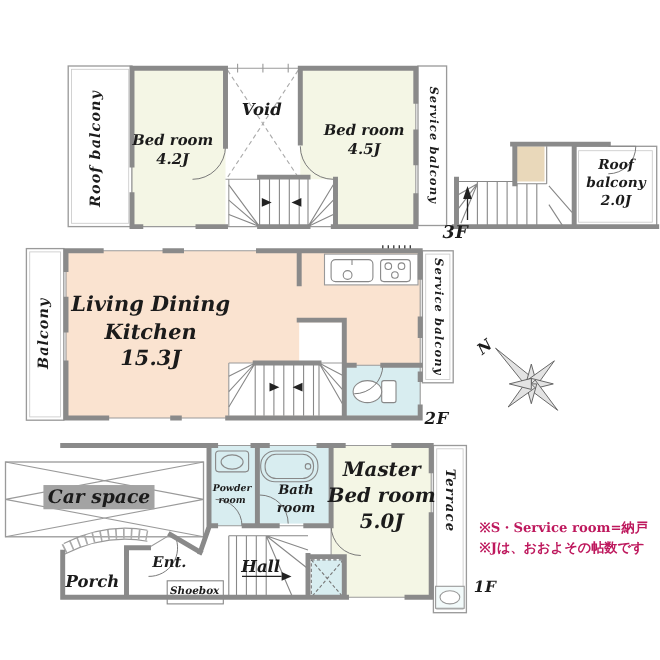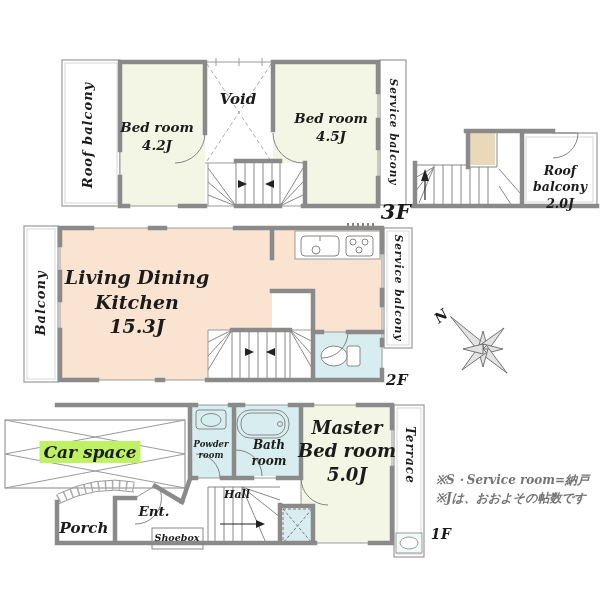--- a/index.html
+++ b/index.html
@@ -5,22 +5,22 @@
   html,body{margin:0;padding:0;background:#fff;}
   .plan{position:relative;width:600px;height:600px;background:#ffffff;overflow:hidden;
         font-family:"DejaVu Serif","Liberation Serif",serif;}
   .plan svg{position:absolute;left:0;top:0;}
   .lbl{position:absolute;transform:translate(-50%,-50%);font-style:italic;font-weight:bold;
        color:#1b1b1b;text-align:center;white-space:pre-line;line-height:1.3;}
   .vup{transform:translate(-50%,-50%) rotate(-90deg);white-space:nowrap;letter-spacing:1px;}
   .vdn{transform:translate(-50%,-50%) rotate(90deg);white-space:nowrap;letter-spacing:1px;}
   .nlab{transform:translate(-50%,-50%) rotate(-38deg);}
   .flabel{letter-spacing:.5px;}
-  .carbg{background:#bef264;padding:0 4px;}
-  .note{position:absolute;font-style:italic;font-weight:bold;font-size:12px;color:#737373;
+  .carbg{background:#a3a3a3;padding:0 4px;}
+  .note{position:absolute;font-weight:bold;font-size:12px;color:#be185d;
         white-space:nowrap;}
 </style>
 </head>
 <body>
 
 <div class="plan">
 
 <svg width="600" height="600" viewBox="0 0 600 600">
 
   <g>
@@ -213,42 +213,42 @@
   </g>
 </svg>
 
 <div class="lbl vup" style="left:88px;top:135px;font-size:13px">Roof balcony</div>
 <div class="lbl" style="left:157px;top:137px;font-size:13.5px">Bed room
 4.2J</div>
 <div class="lbl" style="left:238px;top:100px;font-size:15px">Void</div>
 <div class="lbl" style="left:331px;top:128px;font-size:13.5px">Bed room
 4.5J</div>
 <div class="lbl vdn" style="left:393px;top:132px;font-size:10.5px">Service balcony</div>
-<div class="lbl" style="left:560px;top:187px;font-size:12.5px">Roof
+<div class="lbl" style="left:560px;top:166px;font-size:12.5px">Roof
 balcony
 2.0J</div>
-<div class="lbl flabel" style="left:396px;top:212px;font-size:21px">3F</div>
+<div class="lbl flabel" style="left:414px;top:212px;font-size:16px">3F</div>
 
 <div class="lbl vup" style="left:41px;top:303px;font-size:13px">Balcony</div>
 <div class="lbl" style="left:137px;top:302px;font-size:19px">Living Dining
 Kitchen
 15.3J</div>
 <div class="lbl vdn" style="left:398px;top:288px;font-size:10.5px">Service balcony</div>
 <div class="lbl flabel" style="left:397px;top:381px;font-size:15px">2F</div>
 <div class="lbl nlab" style="left:441px;top:316px;font-size:14px">N</div>
 
 <div class="lbl carbg" style="left:90px;top:452px;font-size:17px">Car space</div>
 <div class="lbl" style="left:211px;top:450px;font-size:8.5px">Powder
 room</div>
 <div class="lbl" style="left:269px;top:454px;font-size:12px">Bath
 room</div>
 <div class="lbl" style="left:347px;top:451px;font-size:18px">Master
 Bed room
 5.0J</div>
-<div class="lbl" style="left:237px;top:495px;font-size:11px">Hall</div>
+<div class="lbl" style="left:237px;top:516px;font-size:15px">Hall</div>
 <div class="lbl" style="left:154px;top:512px;font-size:13.5px">Ent.</div>
 <div class="lbl" style="left:177px;top:538px;font-size:9.5px">Shoebox</div>
 <div class="lbl" style="left:84px;top:529px;font-size:15px">Porch</div>
 <div class="lbl vdn" style="left:409px;top:455px;font-size:12px">Terrace</div>
 <div class="lbl flabel" style="left:441px;top:534px;font-size:14px">1F</div>
 
 <div class="note" style="left:436px;top:471px">※S・Service room=納戸</div>
 <div class="note" style="left:436px;top:489px">※Jは、おおよその帖数です</div>
 
 </div>

